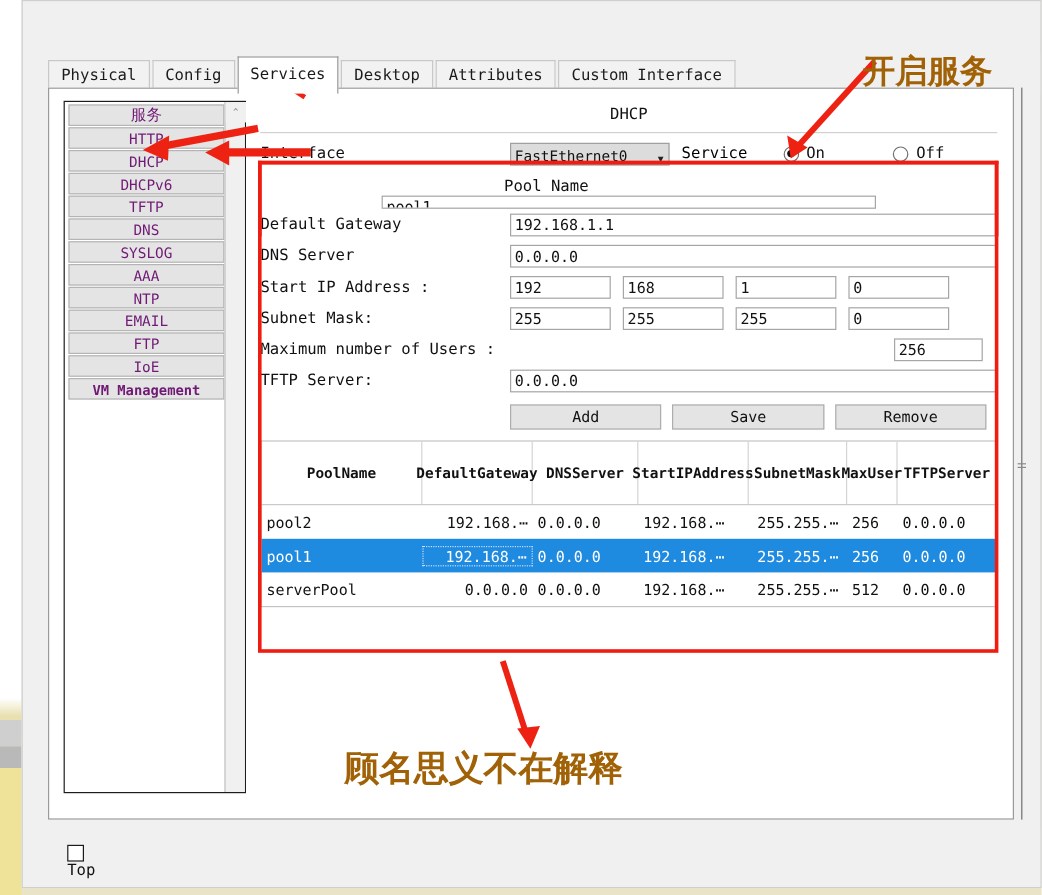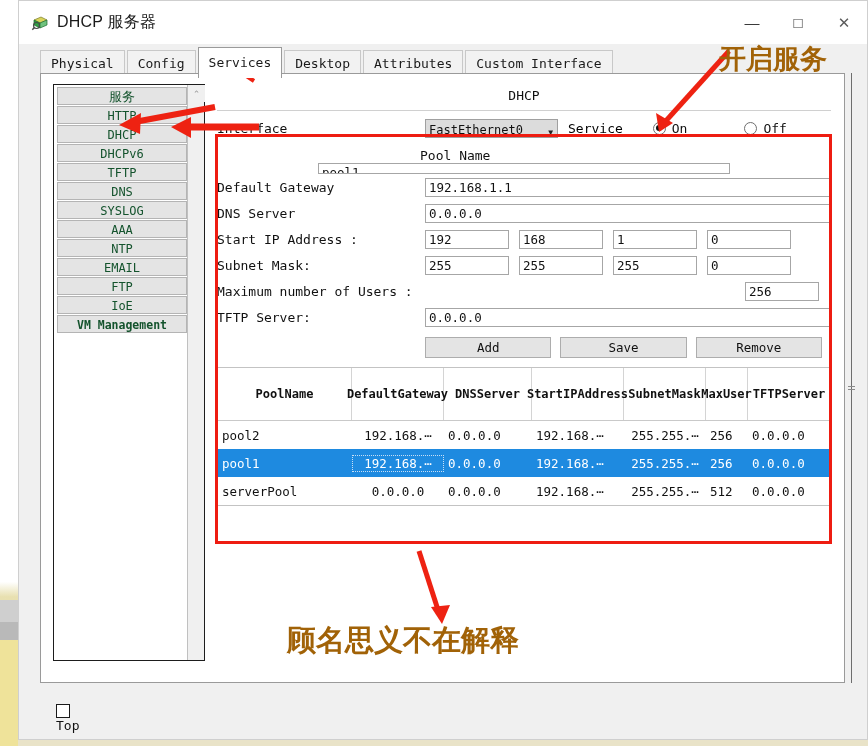--- a/index.html
+++ b/index.html
@@ -92,21 +92,21 @@
     box-sizing:border-box;
   }
   .svc-list{position:absolute;left:1px;top:1px;width:133px;}
   .svc-item{
     height:18px;line-height:18px;
     margin:1px 1px 1px 2px;
     background:#e4e4e4;
     border:1px solid #b4b4b4;
     text-align:center;
     font-family:"DejaVu Sans Mono", monospace;
-    font-size:12px;color:#14532d;
+    font-size:12px;color:#701a75;
     box-sizing:border-box;
     white-space:nowrap;
   }
   .svc-item.cjk{font-family:"DejaVu Sans", sans-serif;font-size:13px;}
   .svc-item.bold{font-weight:bold;font-size:11.5px;}
   .sb-scroll{
     position:absolute;right:0;top:0;width:17px;height:100%;
     background:#f0f0f0;border-left:1px solid #c0c0c0;box-sizing:border-box;
   }
   .sb-arrow{
@@ -183,21 +183,21 @@
   .th:last-child{border-right:none;}
   .trow{display:flex;height:28px;align-items:center;}
   .trow.sel{background:#1e8ae0;color:#fff;}
   .td{
     font-family:"DejaVu Sans Mono", monospace;font-size:12.5px;color:#111;
     box-sizing:border-box;padding:0 4px;white-space:nowrap;overflow:hidden;
   }
   .trow.sel .td{color:#fff;}
   .trow.sel .td.focus{border:1px dotted #c8dff5;}
   .c0{width:134px;}
-  .c1{width:92px;text-align:center;}
+  .c1{width:92px;text-align:right;}
   .c2{width:88px;text-align:left;}
   .c3{width:92px;text-align:left;}
   .c4{width:82px;text-align:center;}
   .c5{width:42px;text-align:left;}
   .c6{width:82px;text-align:left;}
 
   
   .redbox{
     position:absolute;border:3px solid #ee1c11;box-sizing:border-box;pointer-events:none;
   }
@@ -223,37 +223,20 @@
 <body>
 
 <div class="desktop-strip">
   <div class="band1"></div>
   <div class="band2"></div>
   <div class="band3"></div>
 </div>
 
 <div class="window">
 
-  <div class="titlebar">
-    <div class="title-icon">
-      <svg width="18" height="18" viewBox="0 0 18 18">
-        <polygon points="3,6 10,3 16,6 9,9" fill="#d8d45a" stroke="#7a7a2a" stroke-width="0.7"></polygon>
-        <polygon points="3,6 9,9 9,14 3,11" fill="#2f9e43" stroke="#1d6b2c" stroke-width="0.7"></polygon>
-        <polygon points="16,6 9,9 9,14 16,11" fill="#6fc27e" stroke="#1d6b2c" stroke-width="0.7"></polygon>
-        <circle cx="5.5" cy="11.5" r="3" fill="none" stroke="#4a4a4a" stroke-width="1.1"></circle>
-        <line x1="3.4" y1="13.6" x2="1.3" y2="15.8" stroke="#4a4a4a" stroke-width="1.4"></line>
-      </svg>
-    </div>
-    <div class="title-text">DHCP 服务器</div>
-    <div class="win-btns">
-      <div class="win-btn">—</div>
-      <div class="win-btn">□</div>
-      <div class="win-btn close">✕</div>
-    </div>
-  </div>
 
   <div class="tabbar">
     <div class="tabs" id="tabs-host">
         <div class="tab">Physical</div>
         <div class="tab">Config</div>
         <div class="tab active">Services</div>
         <div class="tab">Desktop</div>
         <div class="tab">Attributes</div>
         <div class="tab">Custom Interface</div>
       </div>

